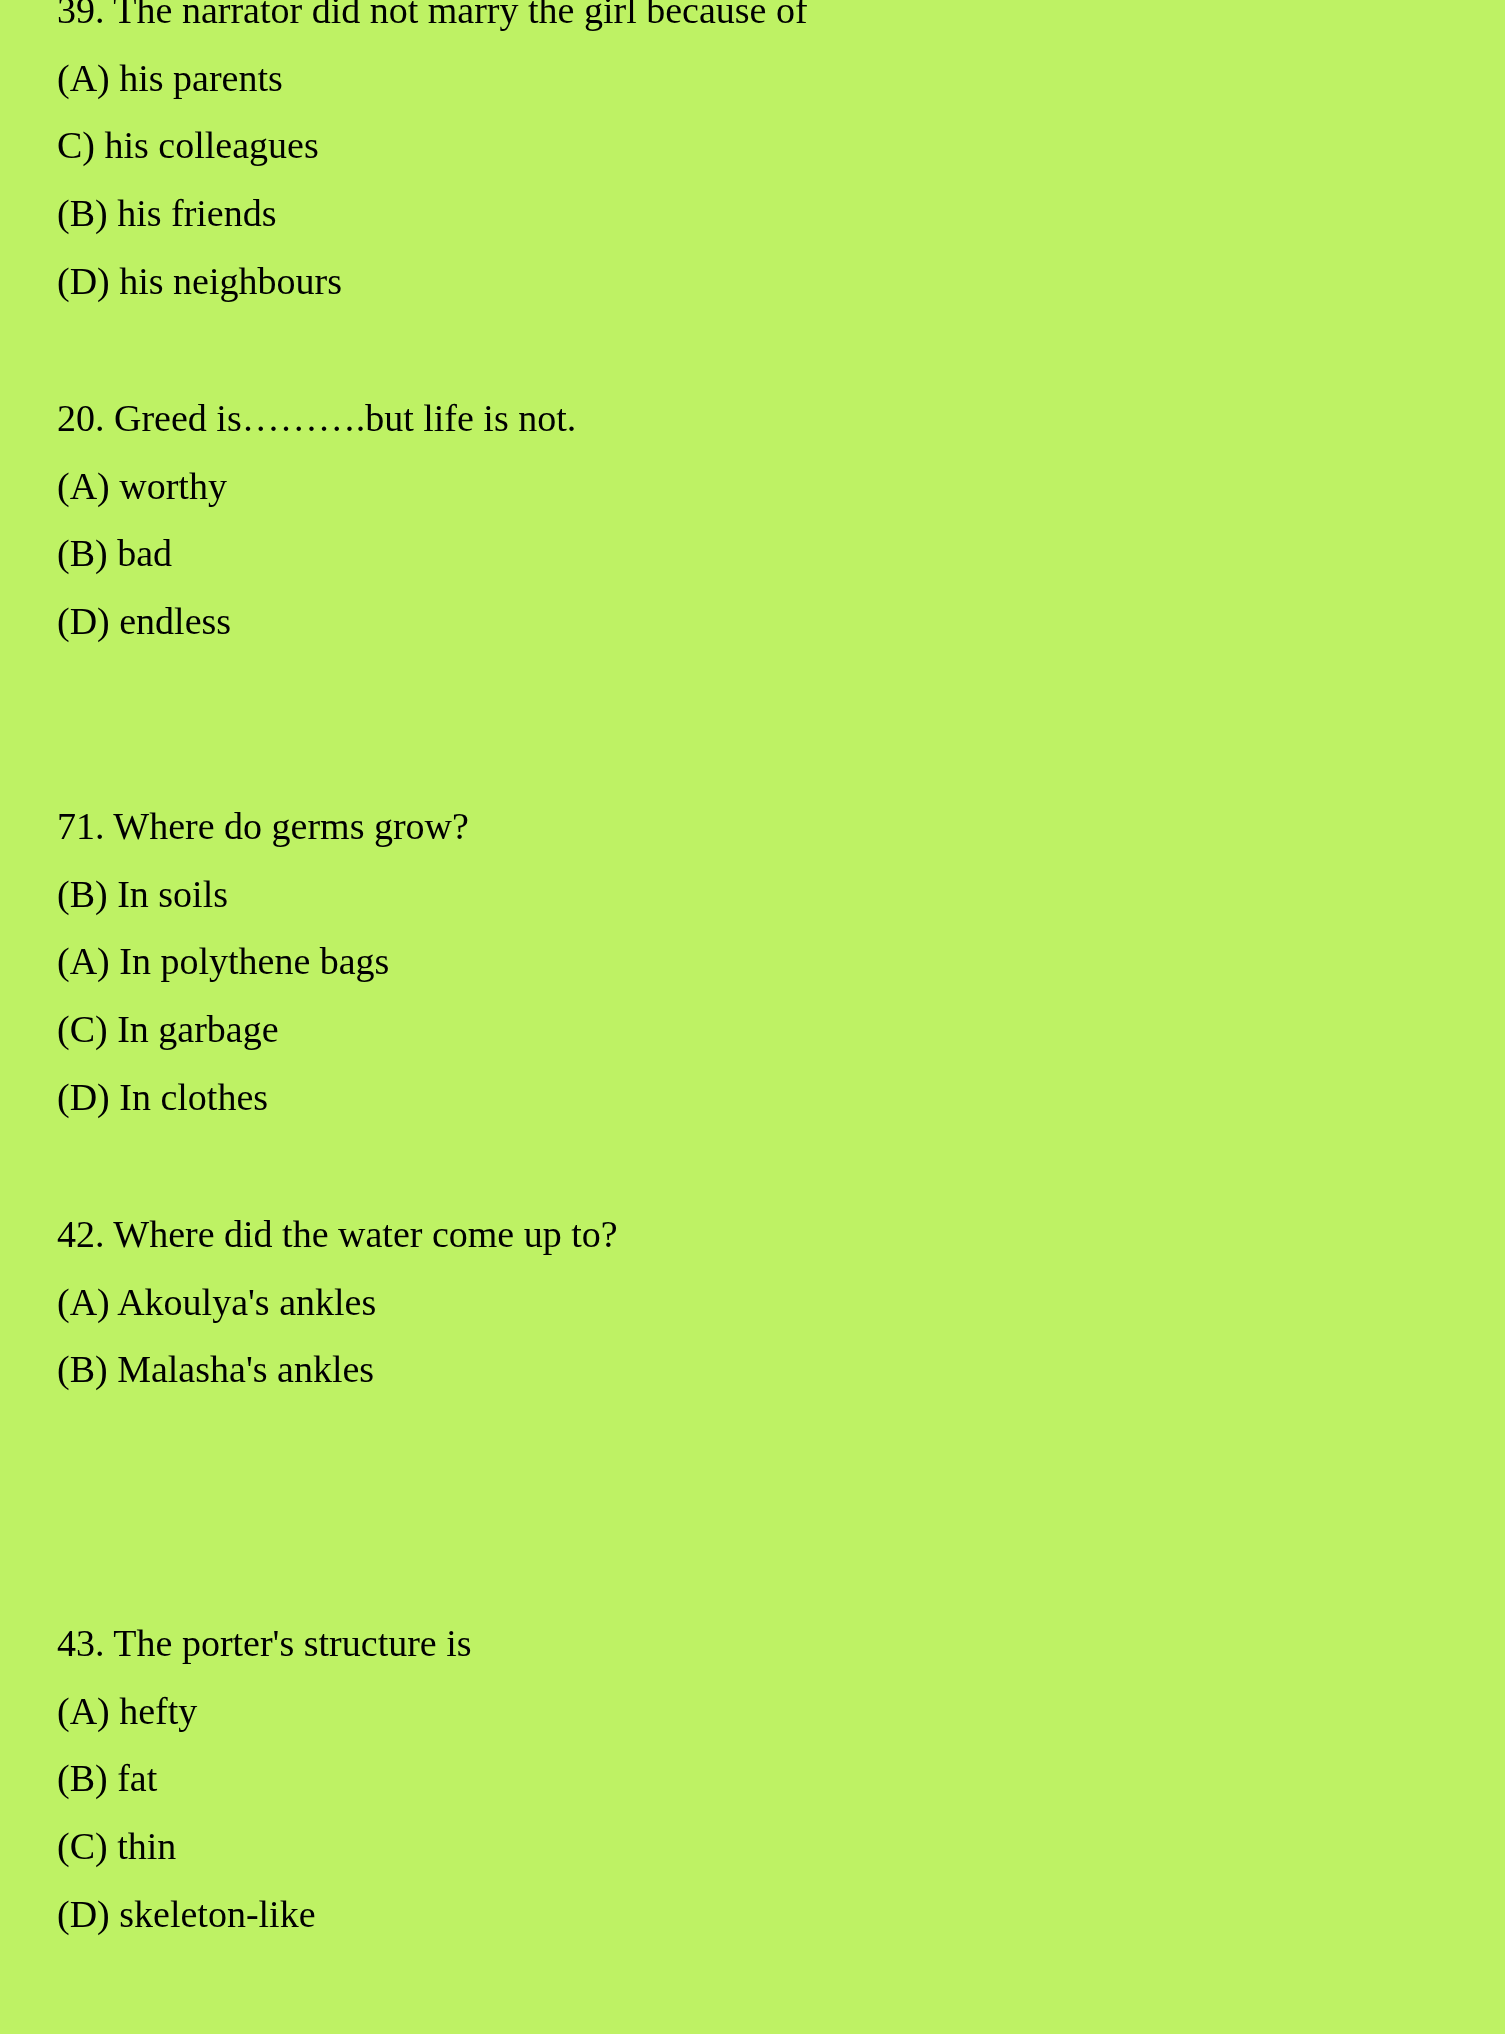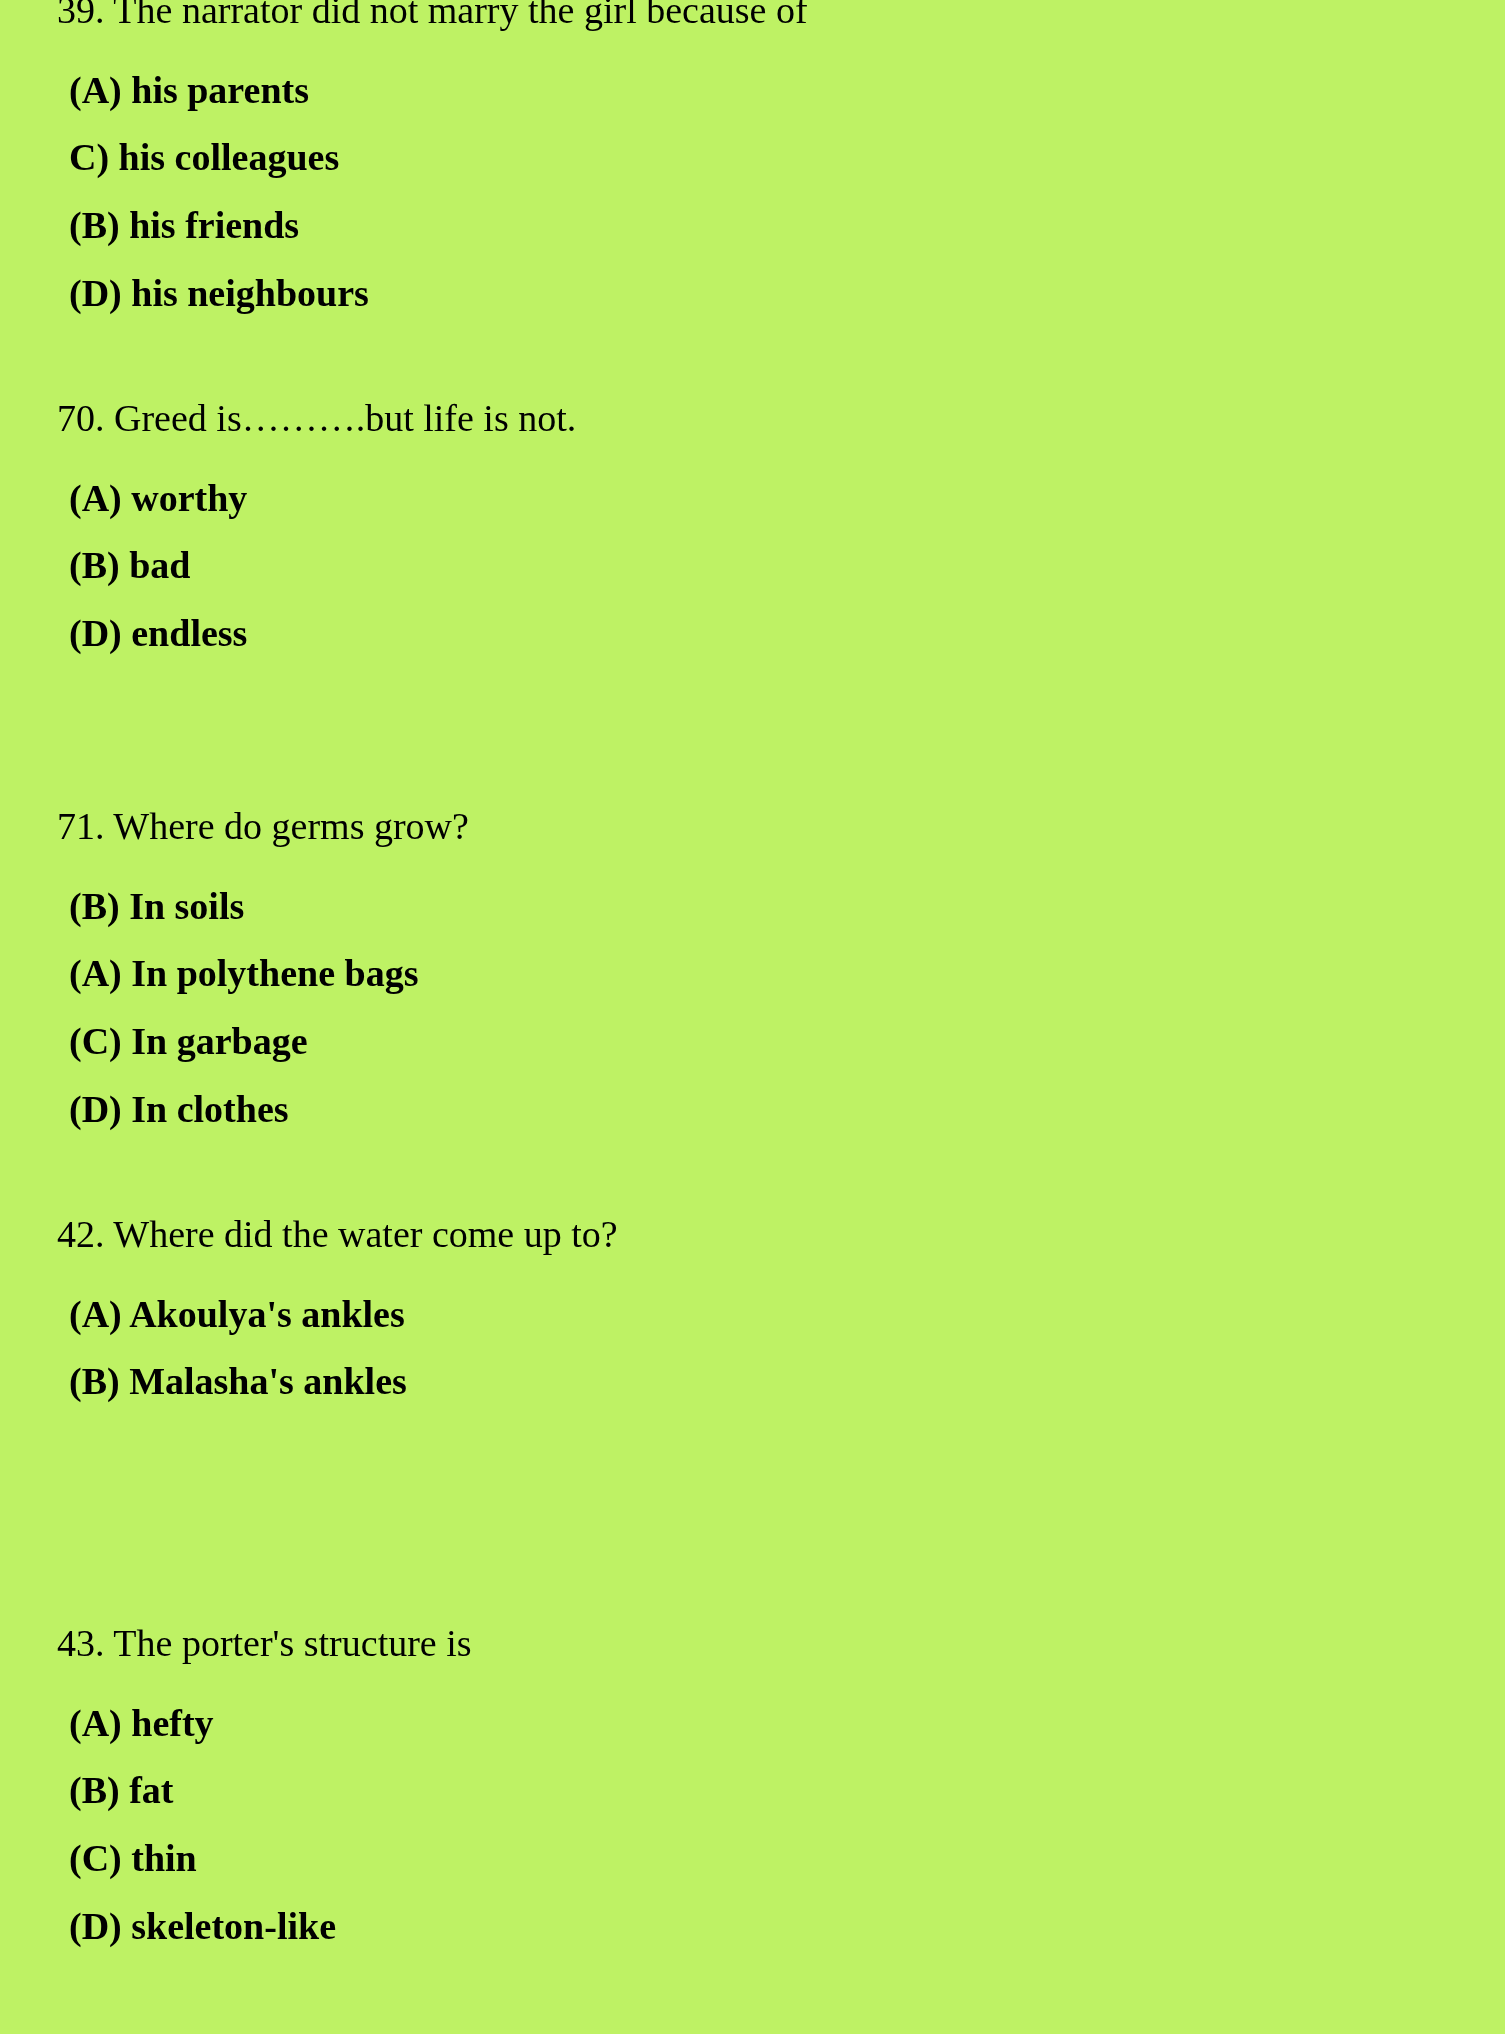--- a/index.html
+++ b/index.html
@@ -30,23 +30,22 @@
   }
   .line {
     font-size: 38px;
     line-height: 67.7px;
     height: 67.7px;
     white-space: nowrap;
     margin: 0;
   }
   .options {
     list-style: none;
-    margin: 12px;
+    margin: 0;
     padding: 0;
-    font-weight: bold;
   }
   .q39 { top: -23px; }
   .q40 { top: 385px; }
   .q41 { top: 793px; }
   .q42 { top: 1201px; }
   .q43 { top: 1610px; }
 </style>
 </head>
 <body>
 
@@ -56,21 +55,21 @@
     <p class="line">39. The narrator did not marry the girl because of</p>
     <ul class="options">
       <li class="line">(A) his parents</li>
       <li class="line">C) his colleagues</li>
       <li class="line">(B) his friends</li>
       <li class="line">(D) his neighbours</li>
     </ul>
   </section>
 
   <section class="question q40">
-    <p class="line">70. Greed is……….but life is not.</p>
+    <p class="line">20. Greed is……….but life is not.</p>
     <ul class="options">
       <li class="line">(A) worthy</li>
       <li class="line">(B) bad</li>
       <li class="line">(D) endless</li>
     </ul>
   </section>
 
   <section class="question q41">
     <p class="line">71. Where do germs grow?</p>
     <ul class="options">

